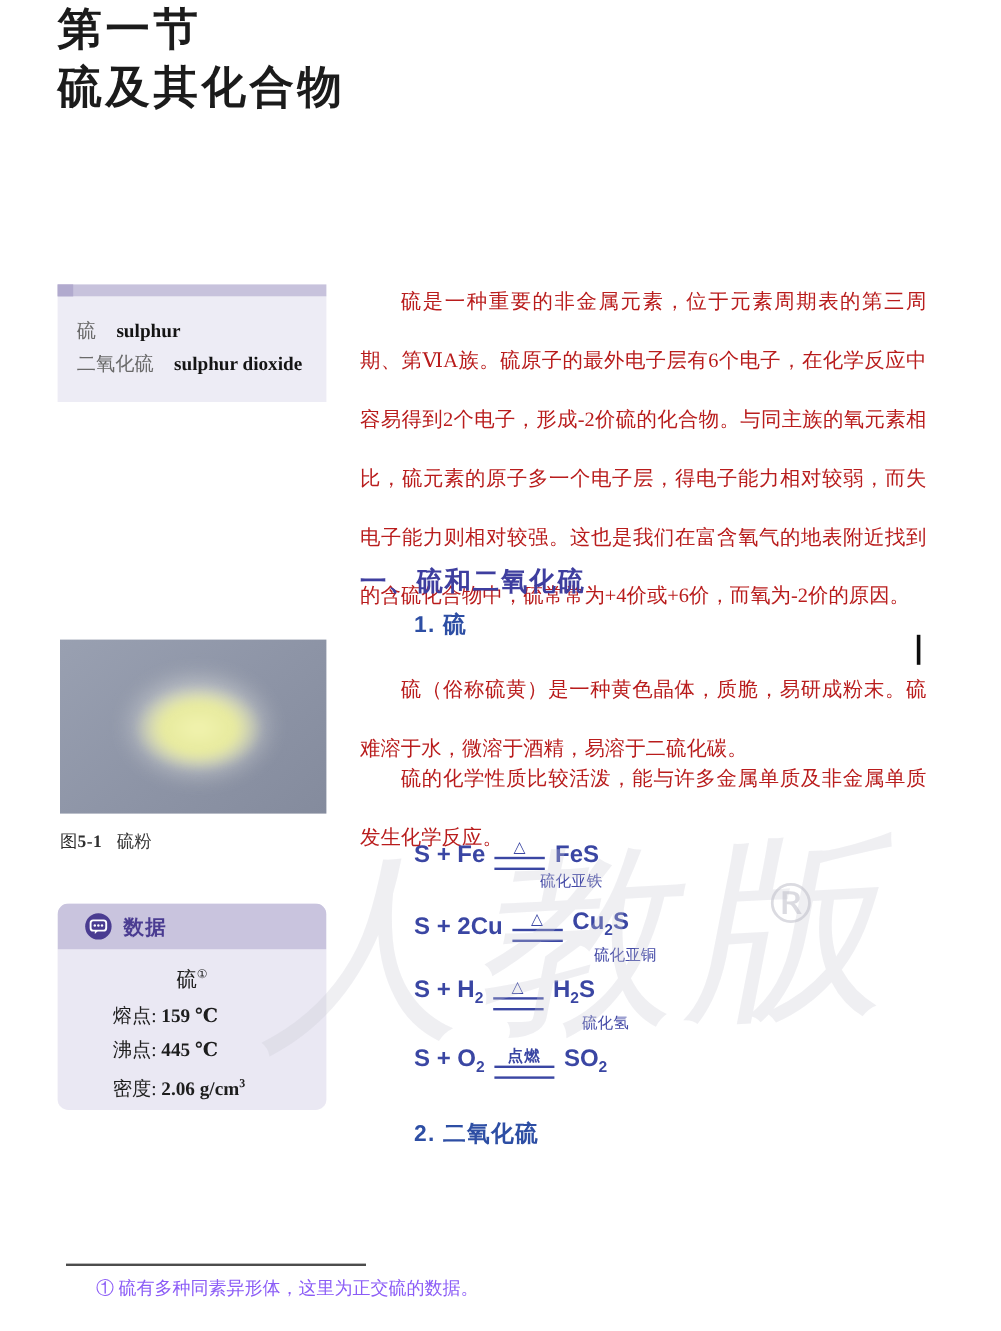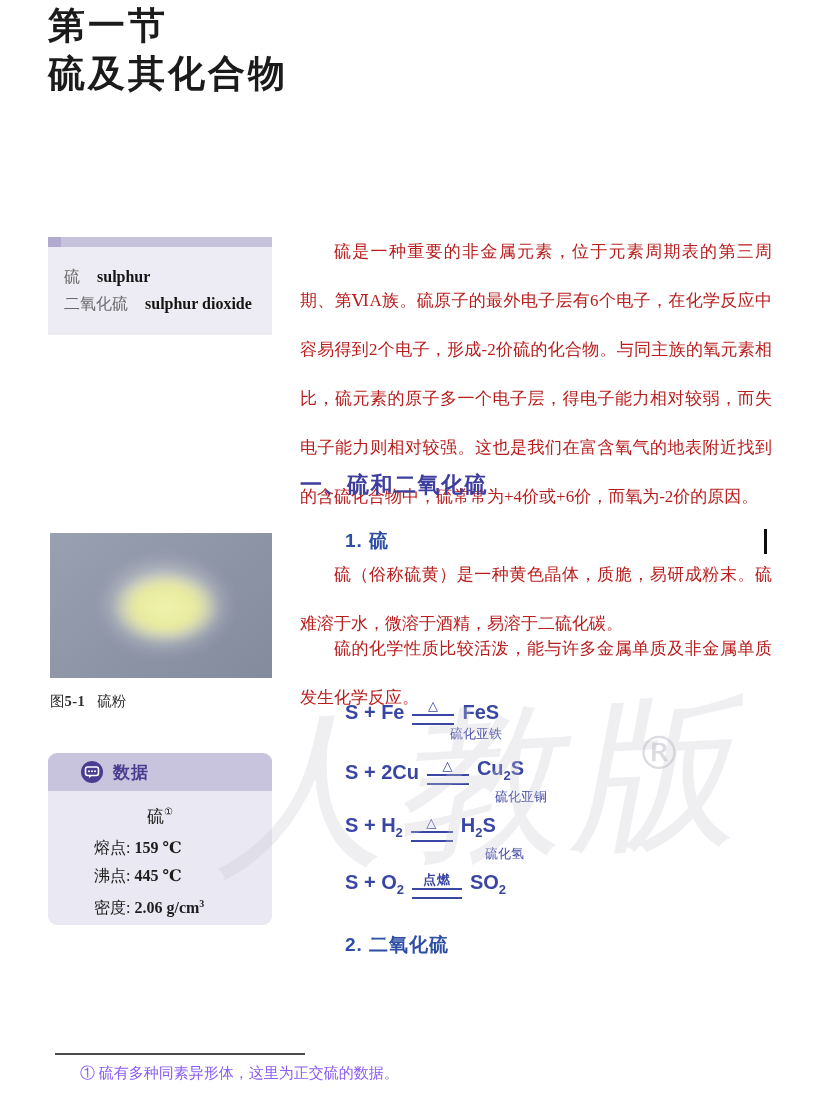--- a/index.html
+++ b/index.html
@@ -38,40 +38,40 @@
     background:radial-gradient(closest-side, #f1f3ae, #e7ea9e 55%, rgba(231,234,158,0.35) 82%, rgba(231,234,158,0) 100%);
     filter:blur(3px); }
   .caption { margin-top:14px; font-size:14.5px; color:#2e2e2e; }
   .caption b { letter-spacing:0.5px;font-family:Liberation Serif, serif; }
   .caption .cap-text { margin-left:12px; }
 
   
   .data-box { left:48px; top:753px; width:224px; height:172px; border-radius:9px;
               overflow:hidden; background:#eae8f3; }
   .data-header { height:38px; background:#c9c4de; display:flex; align-items:center;
-                 padding-left:32px; gap:9px; }
+                 padding-left:22px; gap:9px; }
   .data-icon { width:24px; height:24px; flex:0 0 auto; }
   .data-title { color:#4a3c91; font-weight:bold; font-size:17px;
                 font-family:"Liberation Sans","DejaVu Sans",sans-serif; letter-spacing:1px; }
   .data-subject { text-align:center; font-size:17px; margin:14px 0 7px 0; color:#1d1d1d; }
   .data-subject sup { font-size:10px; }
   .data-row { margin:3px 0 3px 46px; font-size:16px; line-height:25px; color:#1d1d1d; }
   .data-row .dv { font-weight:bold; }
   .data-row sup { font-size:10px; font-weight:bold; }
 
   
   .body-text { width:472px; font-size:17px; line-height:49px; text-align:justify;
                color:#b91c1c; }
   .indent { text-indent:2em; }
   .intro { left:300px; top:227px; }
   .heading1 { left:300px; top:470px; color:#3e3e9f; font-weight:bold; font-size:22px;
               font-family:"Liberation Sans","DejaVu Sans",sans-serif; letter-spacing:1.5px; }
   .subhead { color:#2d4ea4; font-weight:bold; font-size:19px;
              font-family:"Liberation Sans","DejaVu Sans",sans-serif; letter-spacing:1px; }
-  .sub1 { left:345px; top:528px; }
+  .sub1 { left:345px; top:508px; }
   .p1 { left:300px; top:550px; }
   .p2 { left:300px; top:624px; }
   .sub2 { left:345px; top:932px; }
   .p3 { left:300px; top:956px; }
 
   
   #equations { left:345px; top:699px; }
   .eq { height:57px; font-family:"Liberation Sans","DejaVu Sans",sans-serif;
         font-weight:bold; color:#3a46a3; font-size:20px; }
   .eq-line { display:inline-flex; align-items:center; line-height:24px; }

